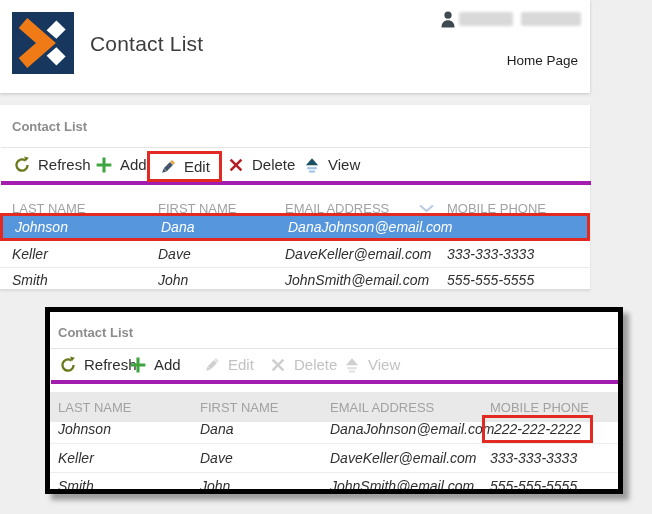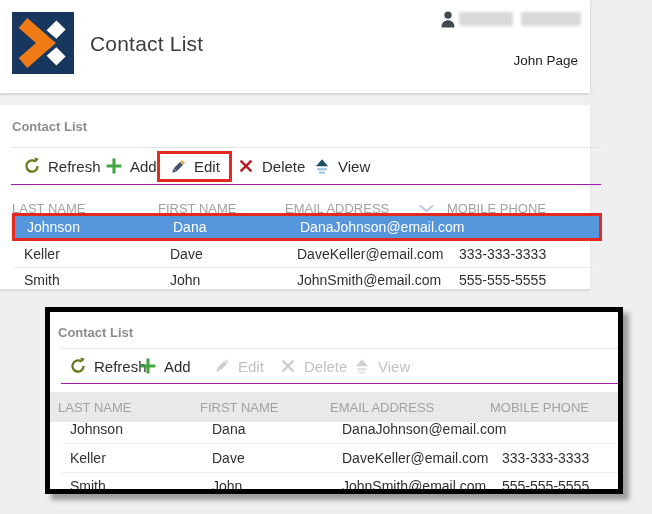--- a/index.html
+++ b/index.html
@@ -19,33 +19,33 @@
   .user-chip{position:absolute;left:441px;top:10px;height:18px;display:flex;align-items:center;}
   .user-chip svg{display:block;}
   .redact{position:absolute;top:12px;height:14px;background:#d9d9d9;border-radius:2px;filter:blur(1.6px);}
   .redact.r1{left:459px;width:54px;}
   .redact.r2{left:521px;width:60px;}
   .home-link{position:absolute;top:53px;right:12px;font-size:13.5px;color:#1d1d1d;text-decoration:none;cursor:pointer;}
 
   
   #main-card{left:0;top:105px;width:590px;height:184px;border-bottom:1px solid #dcdcdc;box-shadow:0 1px 2px rgba(0,0,0,.10);}
   .section-title{position:absolute;left:12px;top:14px;font-size:13px;font-weight:bold;color:#8c8c8c;}
-  .toolbar{position:absolute;left:11px;top:42px;width:100%;height:38px;border-top:1px solid #e3e3e3;border-bottom:1px solid #a21caf;box-sizing:border-box;}
+  .toolbar{position:absolute;left:1px;top:42px;width:100%;height:38px;border-top:1px solid #e3e3e3;border-bottom:4px solid #a21caf;box-sizing:border-box;}
   .tb-btn{position:absolute;top:0;height:100%;display:flex;align-items:center;gap:7px;font-size:15px;color:#2e2e2e;cursor:pointer;white-space:nowrap;}
   .tb-btn svg{display:block;flex:0 0 auto;}
   .tb-btn.disabled{color:#c2c2c2;cursor:default;}
   .hl-box{position:absolute;top:3px;height:31px;border:3px solid #e32a22;background:#fff;box-sizing:border-box;display:flex;align-items:center;padding:0 9px;}
   .hl-box .tb-btn{position:static;height:auto;}
 
   .grid-head{position:absolute;left:0;width:100%;height:27px;margin-top:8px;}
   #main-card .grid-head{top:81px;}
   .grid-head .col{position:absolute;top:50%;transform:translateY(-50%);font-size:13px;color:#a2a2a2;white-space:nowrap;cursor:pointer;}
   .sort-ind{position:absolute;left:418px;top:10px;}
 
-  .row{position:absolute;left:12px;width:100%;}
+  .row{position:absolute;left:0;width:100%;font-style:italic;}
   .row .cell{position:absolute;top:50%;transform:translateY(-50%);font-size:14px;color:#303030;white-space:nowrap;}
   .c1{left:12px}.c2{left:158px}.c3{left:285px}.c4{left:447px}
 
   #main-card .row.sel{top:108px;height:28px;background:#5696dd;border:3px solid #e32a22;box-sizing:border-box;}
   #main-card .row.sel .cell{color:#fff;}
   #main-card .row.rw2{top:136px;height:26px;border-bottom:1px solid #ececec;}
   #main-card .row.rw3{top:162px;height:26px;}
 
   
   #inset{position:absolute;left:45px;top:307px;width:578px;height:187px;background:#fff;border:5px solid #000;box-sizing:border-box;box-shadow:6px 6px 5px rgba(0,0,0,.35);overflow:hidden;}
@@ -77,21 +77,21 @@
 
     <div class="user-chip">
       <svg width="14" height="17" viewBox="0 0 14 17">
         <circle cx="7" cy="4.2" r="3.6" fill="#3e4a50"></circle>
         <path d="M0.5 16.5 C0.5 11.3 3.4 9.2 7 9.2 C10.6 9.2 13.5 11.3 13.5 16.5 Z" fill="#3e4a50"></path>
       </svg>
     </div>
     <span class="redact r1"></span>
     <span class="redact r2"></span>
 
-    <a class="home-link">John Page</a>
+    <a class="home-link">Home Page</a>
   </div>
 
   <div class="card" id="main-card">
     <div class="section-title">Contact List</div>
 
     <div class="toolbar">
       <div class="tb-btn" style="left:12px">
         <svg width="18" height="18" viewBox="0 0 20 20">
           <path d="M16.2 10 a6.2 6.2 0 1 1 -2.6 -5" fill="none" stroke="#6b7a1e" stroke-width="2.6"></path>
           <polygon points="12.4,0.6 17.6,1.9 14.1,6.1" fill="#6b7a1e"></polygon>
@@ -217,20 +217,21 @@
       <div class="col ic1">LAST NAME</div>
       <div class="col ic2">FIRST NAME</div>
       <div class="col ic3">EMAIL ADDRESS</div>
       <div class="col ic4">MOBILE PHONE</div>
     </div>
 
     <div class="row irw1">
       <span class="cell ic1">Johnson</span>
       <span class="cell ic2">Dana</span>
       <span class="cell ic3">DanaJohnson@email.com</span>
+      <span class="phone-box">222-222-2222</span>
     </div>
     <div class="row irw2">
       <span class="cell ic1">Keller</span>
       <span class="cell ic2">Dave</span>
       <span class="cell ic3">DaveKeller@email.com</span>
       <span class="cell ic4">333-333-3333</span>
     </div>
     <div class="row irw3">
       <span class="cell ic1">Smith</span>
       <span class="cell ic2">John</span>

